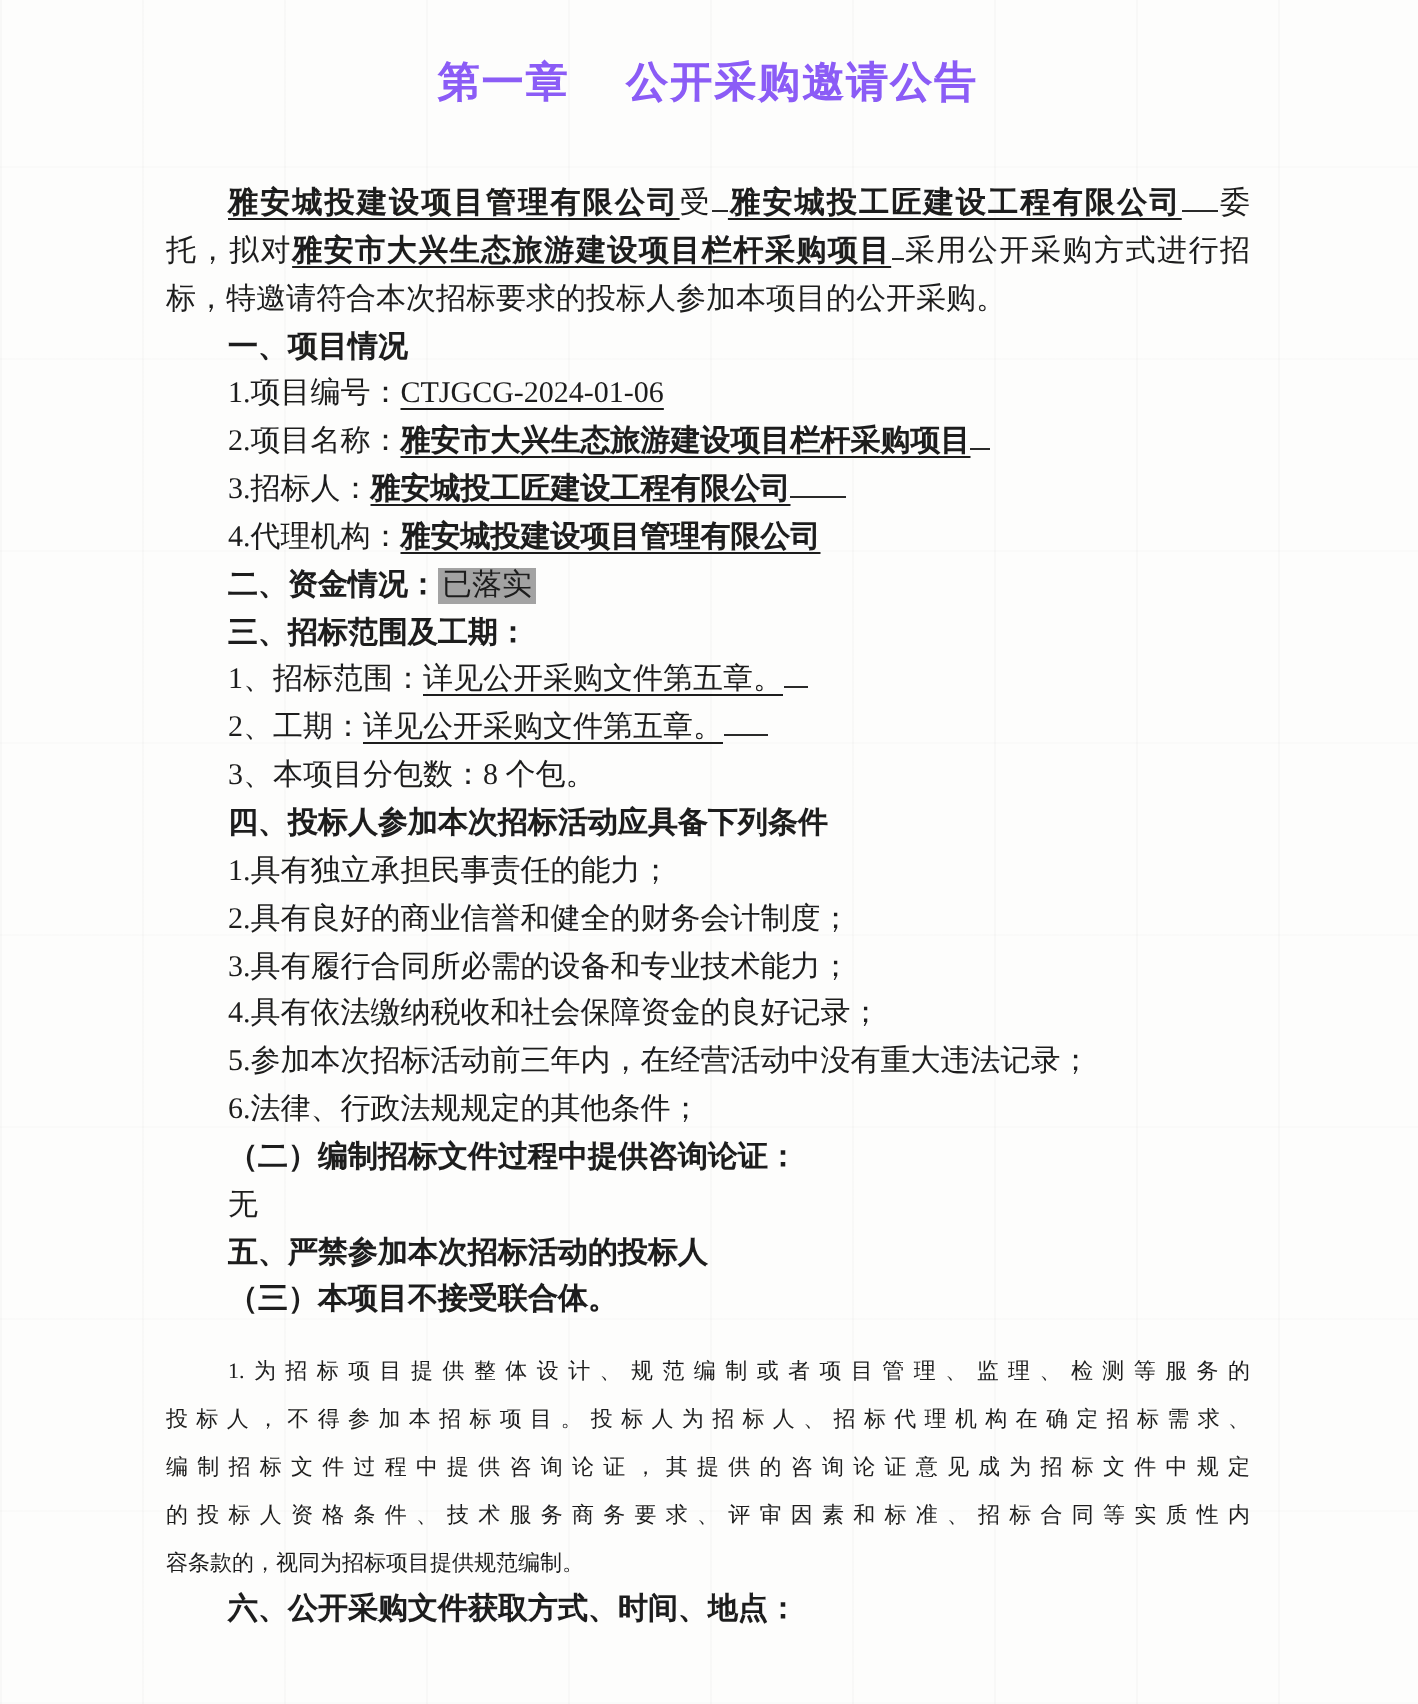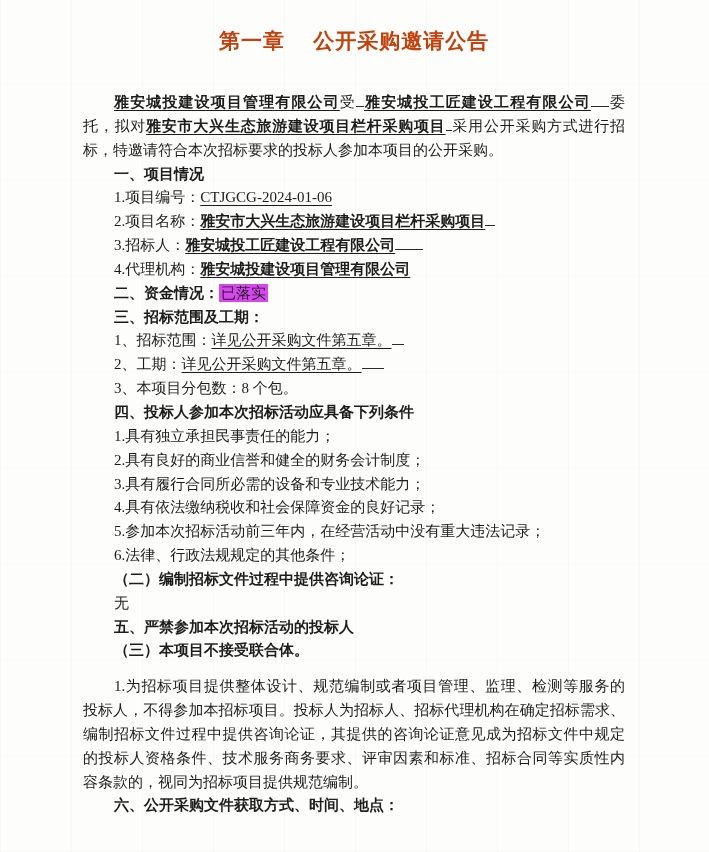--- a/index.html
+++ b/index.html
@@ -14,27 +14,27 @@
     -webkit-font-smoothing:antialiased;
   }
   .content{
     box-sizing:border-box;
     width:709px;height:852px;
     padding:26px 84px 0 83px;
   }
   .doc-title{
     font-size:21px;font-weight:700;line-height:30px;
     text-align:center;letter-spacing:1px;
-    margin-bottom:35px;color:#c2410c;
+    margin-bottom:35px;color:#8b5cf6;
   }
   .line{
     font-size:15px;line-height:23.85px;
     white-space:nowrap;
   }
-  .wrapline{font-size:15px;line-height:23.85px;}
+  .wrapline{font-size:11px;line-height:23.85px;}
   .indent{text-indent:31px;}
   .jl{text-align:justify;text-align-last:justify;white-space:normal;}
   .b{font-weight:700;}
   .u{text-decoration:underline;text-underline-offset:3px;text-decoration-thickness:1px;}
   .hl{padding:1px 2px;}
   .pad{display:inline-block;height:13px;border-bottom:1px solid #2a2a2a;vertical-align:baseline;}
   .w6{width:6px;}.w8{width:8px;}.w10{width:10px;}.w12{width:12px;}
   .w18{width:18px;}.w22{width:22px;}.w28{width:28px;}
   .g4{margin-top:4px;}
   .g12{margin-top:12px;}
@@ -49,21 +49,21 @@
   <div class="line indent jl"><span class="b u">雅安城投建设项目管理有限公司</span><span>受</span><span class="pad w8"></span><span class="b u">雅安城投工匠建设工程有限公司</span><span class="pad w18"></span><span>委</span></div>
   <div class="line jl"><span>托，拟对</span><span class="b u">雅安市大兴生态旅游建设项目栏杆采购项目</span><span class="pad w6"></span><span>采用公开采购方式进行招</span></div>
   <div class="line">标，特邀请符合本次招标要求的投标人参加本项目的公开采购。</div>
 
   <div class="line indent b">一、项目情况</div>
   <div class="line indent"><span>1.项目编号：</span><span class="u">CTJGCG-2024-01-06</span></div>
   <div class="line indent"><span>2.项目名称：</span><span class="b u">雅安市大兴生态旅游建设项目栏杆采购项目</span><span class="pad w10"></span></div>
   <div class="line indent"><span>3.招标人：</span><span class="b u">雅安城投工匠建设工程有限公司</span><span class="pad w28"></span></div>
   <div class="line indent"><span>4.代理机构：</span><span class="b u">雅安城投建设项目管理有限公司</span></div>
 
-  <div class="line indent"><span class="b">二、资金情况：</span><span class="hl" style="background: #d946ef;">已落实</span></div>
+  <div class="line indent"><span class="b">二、资金情况：</span><span class="hl" style="background: #a3a3a3;">已落实</span></div>
 
   <div class="line indent b">三、招标范围及工期：</div>
   <div class="line indent"><span>1、招标范围：</span><span class="u">详见公开采购文件第五章。</span><span class="pad w12"></span></div>
   <div class="line indent"><span>2、工期：</span><span class="u">详见公开采购文件第五章。</span><span class="pad w22"></span></div>
   <div class="line indent"><span>3、本项目分包数：</span><span>8 个包。</span></div>
 
   <div class="line indent b">四、投标人参加本次招标活动应具备下列条件</div>
   <div class="line indent">1.具有独立承担民事责任的能力；</div>
   <div class="line indent">2.具有良好的商业信誉和健全的财务会计制度；</div>
   <div class="line indent">3.具有履行合同所必需的设备和专业技术能力；</div>

